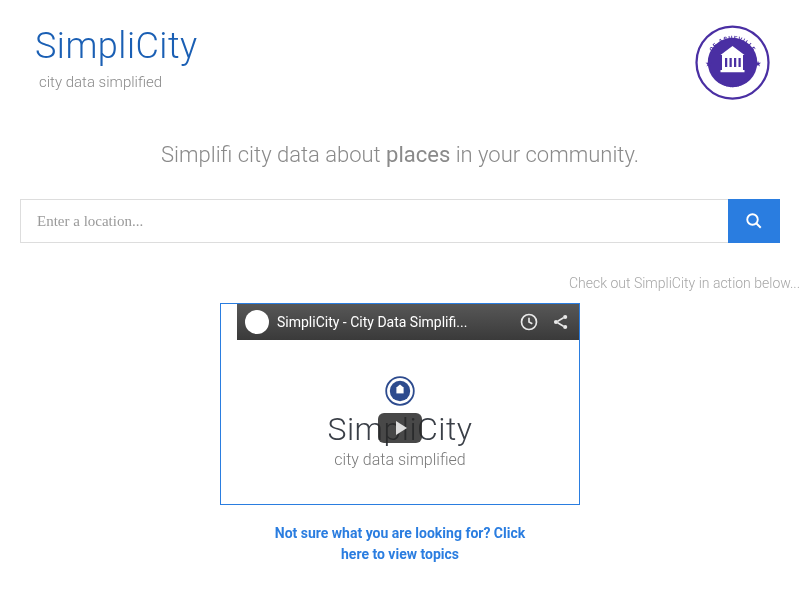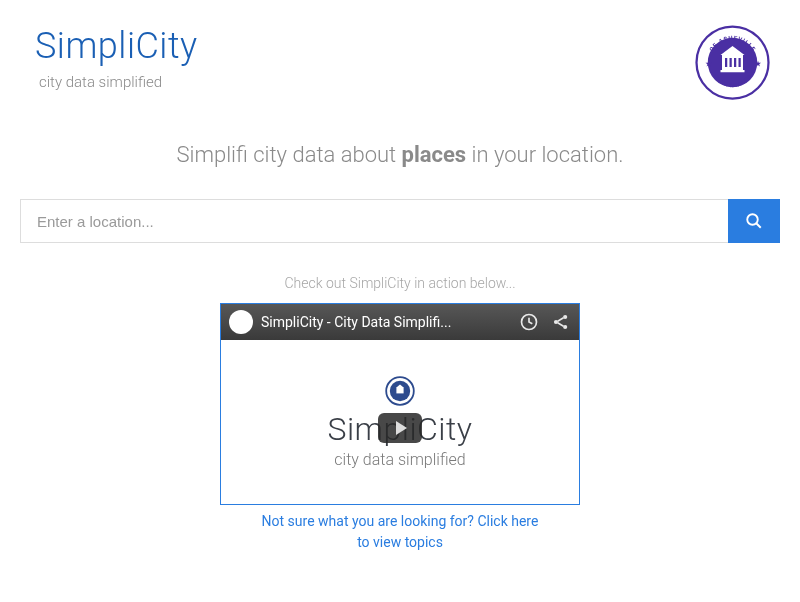--- a/index.html
+++ b/index.html
@@ -39,69 +39,71 @@
       text-align: center;
       margin-top: 38px;
       padding: 0 20px;
     }
     .intro-line1, .intro-line2 {
       font-size: 22px;
       color: #8a8a8a;
       font-weight: 300;
       line-height: 1.5;
     }
-    .intro-line1 .bold { font-weight: 700; }
+    .intro-line1 .bold { font-weight: 400; }
     .search-row {
       display: flex;
       margin: 28px 20px 0 20px;
     }
     .search-input {
       flex: 1;
       height: 44px;
       border: 1px solid #ddd;
       border-right: none;
       padding: 0 16px;
       font-size: 15px;
       color: #555;
       outline: none;
       font-weight: 300;
+      font-family: Liberation Serif, serif;
     }
     .search-input::placeholder { color: #9a9a9a; }
     .search-btn {
       width: 52px;
       height: 44px;
       background: #2a7de0;
       border: none;
       display: flex;
       align-items: center;
       justify-content: center;
       cursor: pointer;
     }
     .video-caption {
-      text-align: center;
+      text-align: right;
       font-size: 14px;
       color: #a6a6a6;
       margin-top: 32px;
       font-weight: 300;
     }
     .video-box {
       width: 360px;
       height: 202px;
       margin: 12px auto 0 auto;
       border: 1px solid #2a7de0;
       background: #fff;
       position: relative;
     }
     .video-header {
       height: 36px;
       background: linear-gradient(to bottom, #575757, #3a3a3a);
       display: flex;
       align-items: center;
       padding: 0 8px;
       gap: 8px;
+      margin-left: 16px;
     }
     .video-avatar {
       width: 24px;
       height: 24px;
       border-radius: 50%;
       background: #fff;
       flex-shrink: 0;
     }
     .video-title {
       color: #fff;
@@ -158,25 +160,25 @@
       border-left: 11px solid #ddd;
       border-top: 7px solid transparent;
       border-bottom: 7px solid transparent;
       margin-left: 2px;
     }
     .help-link {
       display: block;
       text-align: center;
       font-size: 14px;
       color: #2a7de0;
-      margin-top: 6px;
+      margin-top: 18px;
       padding: 0 260px;
       line-height: 1.5;
       cursor: pointer;
-      font-weight: 400;
+      font-weight: 700;
     }
   </style>
 </head>
 <body>
 
 <div class="header">
   <div>
     <div class="brand-title">SimpliCity</div>
     <div class="brand-tagline">city data simplified</div>
   </div>
@@ -200,21 +202,21 @@
       <rect x="46" y="44" width="3" height="12" fill="#4a2fa3"></rect>
       <rect x="52" y="44" width="3" height="12" fill="#4a2fa3"></rect>
       <rect x="58" y="44" width="3" height="12" fill="#4a2fa3"></rect>
       <rect x="34" y="60" width="32" height="3" fill="#fff"></rect>
     </svg>
   </div>
 </div>
 
 <div class="intro">
   <div class="intro-line1">
-    <span>Simplifi city data about </span><span class="bold">places</span><span> in your location.</span>
+    <span>Simplifi city data about </span><span class="bold">places</span><span> in your community.</span>
   </div>
 </div>
 
 <div class="search-row">
   <input class="search-input" type="text" placeholder="Enter a location..." style="">
   <button class="search-btn">
     <svg width="18" height="18" viewBox="0 0 24 24" fill="none" stroke="#fff" stroke-width="2.5">
       <circle cx="10" cy="10" r="7"></circle>
       <line x1="15" y1="15" x2="21" y2="21"></line>
     </svg>

